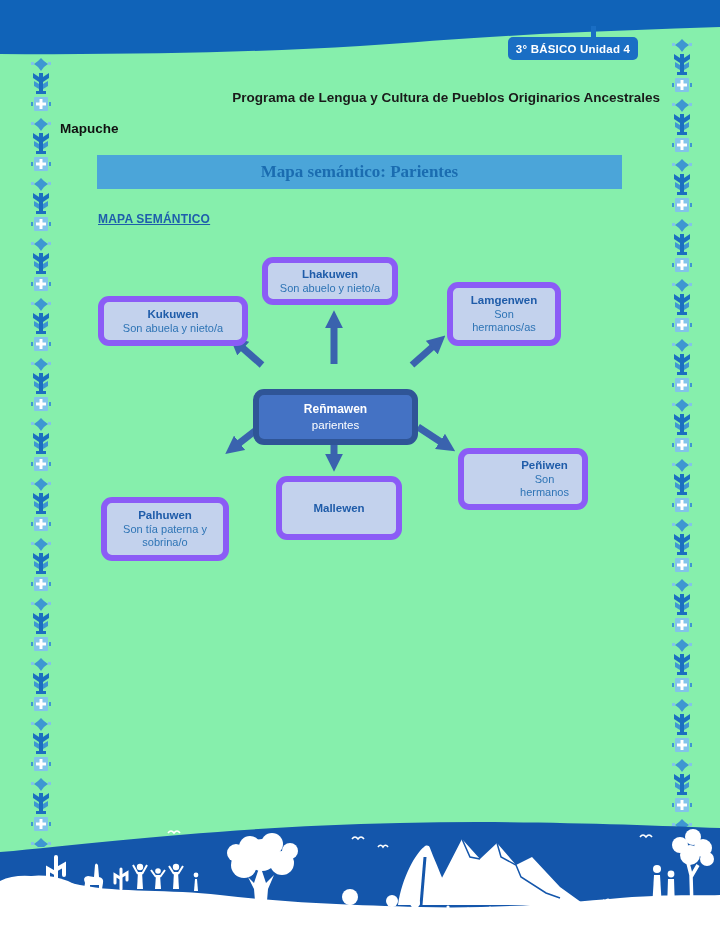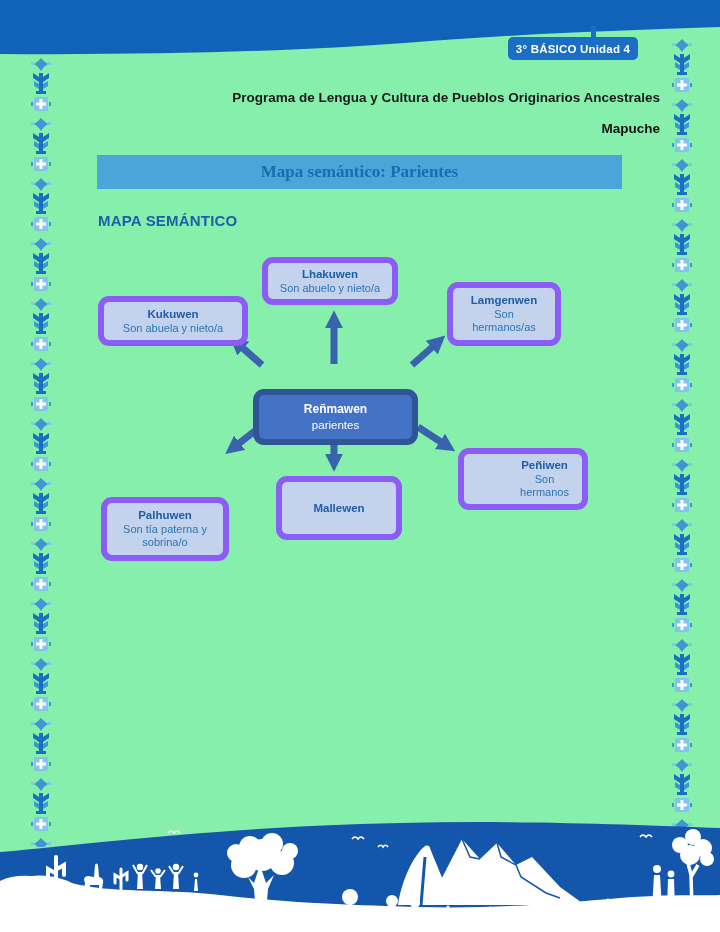--- a/index.html
+++ b/index.html
@@ -20,33 +20,33 @@
   
   .orn{position:absolute;}
   .orn-left{left:30px;top:57px;}
   .orn-right{left:671px;top:38px;}
   
   .doc-title{
     position:absolute;left:60px;top:90px;width:600px;text-align:right;
     font-size:13.5px;font-weight:600;color:#1a1a1a;
   }
   .doc-subtitle{
-    position:absolute;left:60px;top:121px;width:600px;text-align:right;
+    position:absolute;left:60px;top:121px;width:600px;text-align:left;
     font-size:13.5px;font-weight:bold;color:#111111;
   }
   .banner{
     position:absolute;left:97px;top:155px;width:525px;height:34px;
     background:#4BA5D9;display:flex;align-items:center;justify-content:center;
   }
   .banner-text{
     font-family:"Liberation Serif",serif;font-weight:bold;font-size:17px;color:#1A6CB0;
   }
   .section-label{
     position:absolute;left:98px;top:212px;
-    font-size:15px;font-weight:bold;color:#1E5EAC;letter-spacing:.2px;
+    font-size:12px;font-weight:bold;color:#1E5EAC;letter-spacing:.2px;text-decoration:underline;
   }
   
   .arrow-layer{position:absolute;left:0;top:0;pointer-events:none;}
   .node{
     position:absolute;background:#C3D2ED;border:6px solid #8b5cf6;border-radius:11px;
     display:flex;flex-direction:column;align-items:center;justify-content:center;
     text-align:center;box-sizing:border-box;padding:2px 5px;
   }
   .node .term{font-size:11.5px;font-weight:bold;color:#1F5CA9;line-height:1.3;}
   .node .meaning{font-size:11px;color:#2E74B5;line-height:1.25;}

